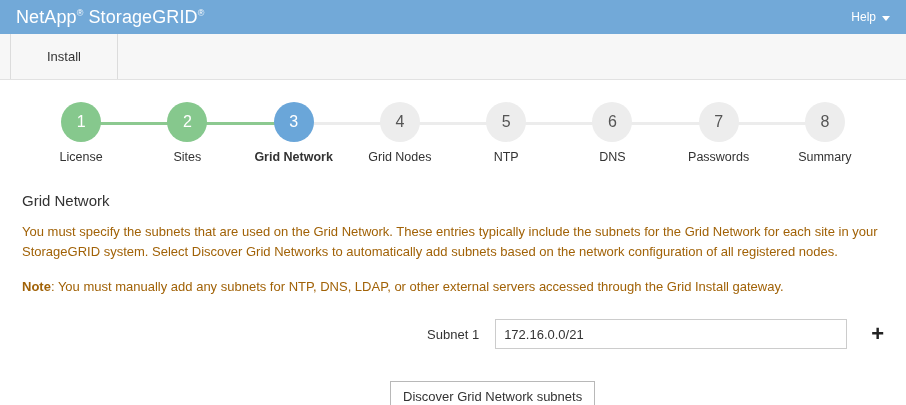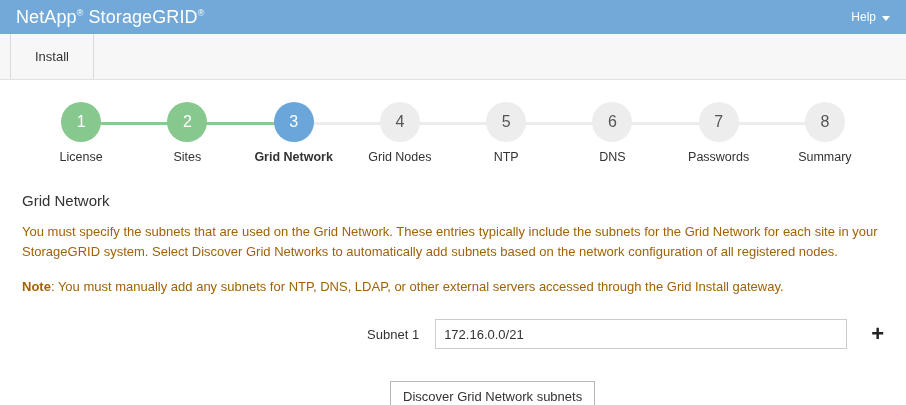--- a/index.html
+++ b/index.html
@@ -57,21 +57,21 @@
     height: 46px;
     background: #f7f7f7;
     border-bottom: 1px solid #e2e2e2;
     display: flex;
     align-items: stretch;
     padding-left: 10px;
   }
   .tab {
     display: flex;
     align-items: center;
-    padding: 0 24px;
+    padding: 0 36px;
     font-size: 13px;
     color: #333333;
     border-left: 1px solid #dcdcdc;
     border-right: 1px solid #dcdcdc;
     background: #f7f7f7;
     cursor: pointer;
   }
 
   
   .content {
@@ -155,21 +155,21 @@
     justify-content: flex-end;
   }
   .field-label {
     width: 152px;
     text-align: right;
     padding-right: 16px;
     font-size: 13px;
     color: #333333;
   }
   .text-input {
-    width: 412px;
+    width: 352px;
     height: 30px;
     border: 1px solid #cccccc;
     background: #ffffff;
     font-family: "Liberation Sans", sans-serif;
     font-size: 13px;
     color: #333333;
     padding: 0 8px;
     outline: none;
   }
   .plus-btn {

